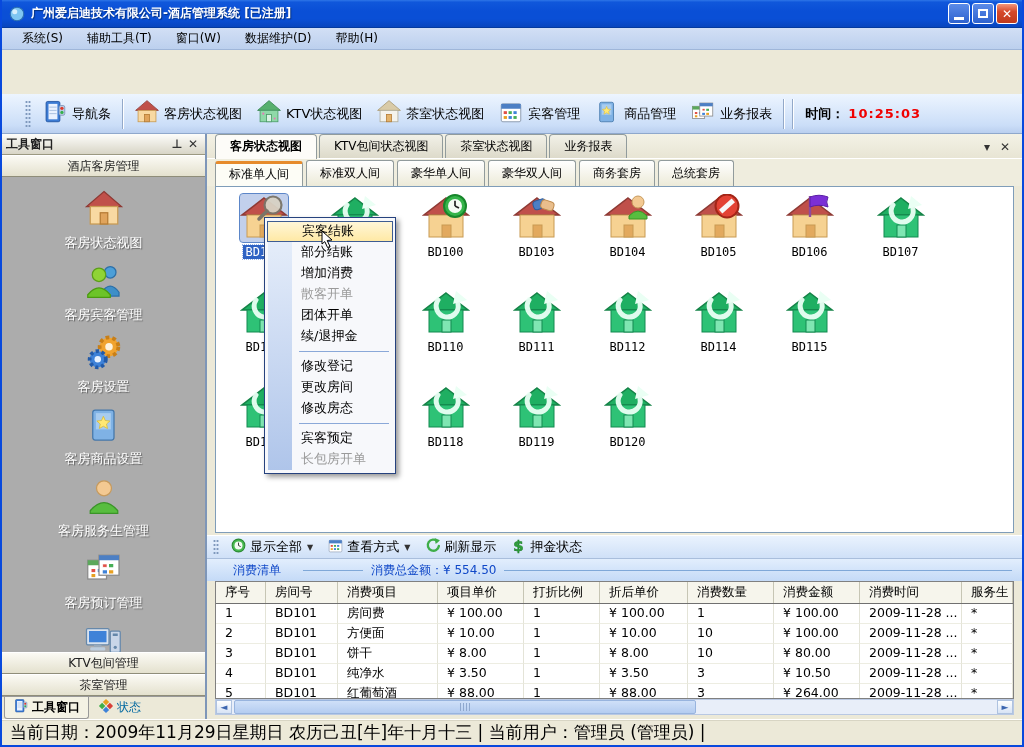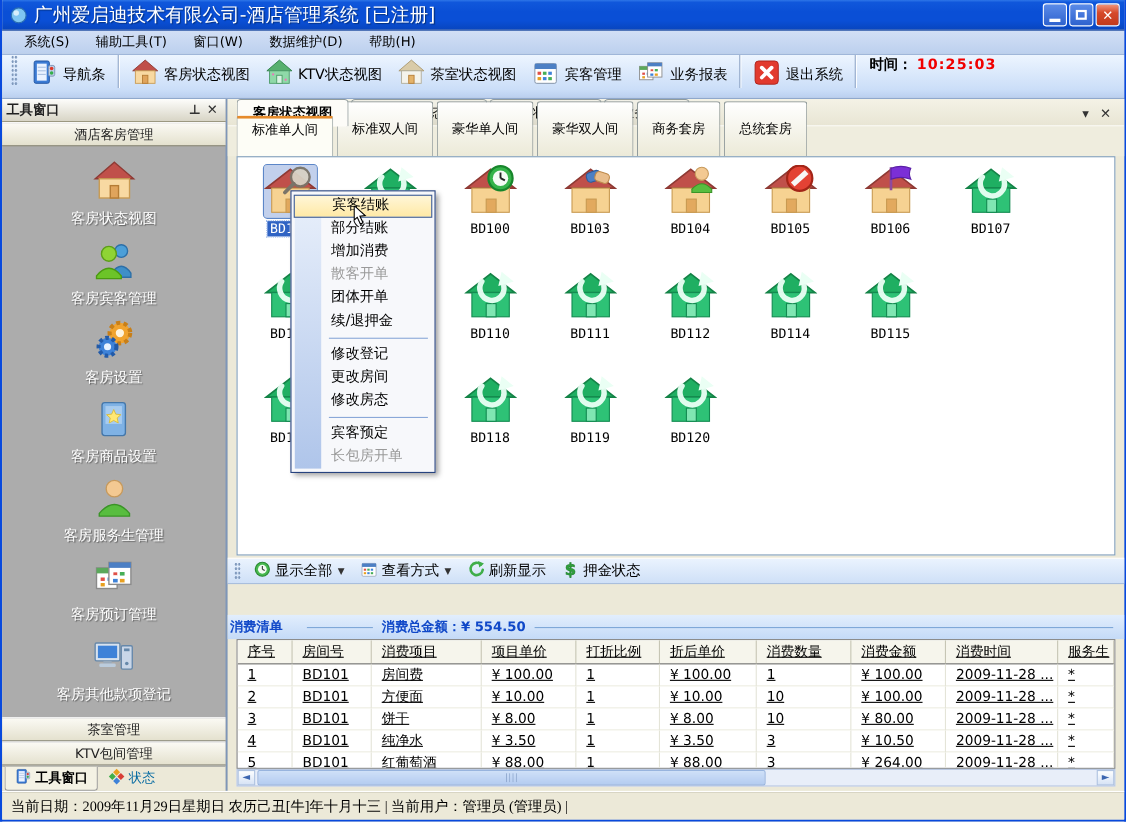--- a/index.html
+++ b/index.html
@@ -5,33 +5,33 @@
   * { margin:0; padding:0; box-sizing:border-box; }
   html,body { width:1024px; height:747px; overflow:hidden; }
   body { font-family:"DejaVu Sans","Liberation Sans",sans-serif; font-size:12px; color:#000; }
   .win { width:1024px; height:747px; border:2px solid #0849DD; border-top:none; display:flex; flex-direction:column; background:#ECE9D8; }
 
   
   .titlebar { height:28px; flex:0 0 28px; display:flex; align-items:center; padding:0 4px;
     background:linear-gradient(to bottom,#2E76E8 0%,#1057DB 8%,#0A4FD6 40%,#0A4FD6 70%,#0845BE 100%);
     border-bottom:1px solid #043A9E; }
   .titlebar .appico { width:18px; height:18px; margin:0 5px 0 2px; }
-  .titlebar .ttl { color:#fff; font-weight:normal; font-size:17px; text-shadow:1px 1px 1px #04307E; flex:1; white-space:nowrap; overflow:hidden; }
+  .titlebar .ttl { color:#fff; font-weight:bold; font-size:12px; text-shadow:1px 1px 1px #04307E; flex:1; white-space:nowrap; overflow:hidden; }
   .winbtn { width:22px; height:21px; margin-left:2px; border:1px solid #fff; border-radius:3px;
     background:linear-gradient(#5B8BE8,#2E62CE); display:flex; align-items:center; justify-content:center; color:#fff; font-weight:bold; font-size:12px; }
   .winbtn.close { background:linear-gradient(#F2967B,#D6492A 40%,#C03A1C); }
   .winbtn .minbar { width:10px; height:3px; background:#fff; margin-top:9px; }
   .winbtn .maxbox { width:10px; height:9px; border:2px solid #fff; }
 
   
   .menubar { height:22px; flex:0 0 22px; background:linear-gradient(#D2DFF5,#BCD0EE); display:flex; padding-left:8px; border-bottom:1px solid #9FB6D9; }
   .menu-item { padding:2px 12px; white-space:nowrap; }
 
   
-  .toolbar { height:40px; flex:0 0 40px; background:linear-gradient(#EDF5FF,#CBDEF8 80%,#BACFEF); display:flex; align-items:flex-start; border-bottom:1px solid #8FA8CC; padding:0 4px; }
+  .toolbar { height:40px; flex:0 0 40px; background:linear-gradient(#EDF5FF,#CBDEF8 80%,#BACFEF); display:flex; align-items:center; border-bottom:1px solid #8FA8CC; padding:0 19px;margin-top:44px; }
   .grip { width:6px; height:28px; margin:0 4px; background-image:radial-gradient(circle,#7E98BC 1px,transparent 1.2px); background-size:3px 4px; }
   .tb-btn { display:flex; align-items:center; gap:4px; padding:3px 7px; white-space:nowrap; font-size:13px; }
   .tb-btn svg { width:26px; height:26px; }
   .tb-sep { width:1px; height:30px; background:#93A9C9; margin:0 4px; box-shadow:1px 0 0 #fff; }
   .tb-time { display:flex; align-items:center; gap:4px; padding:0 8px; font-size:13px; font-weight:bold; }
   .tb-time .val { color:#F00000; font-weight:bold; letter-spacing:1px; }
 
   
   .bodyrow { flex:1; display:flex; min-height:0; }
 
@@ -55,21 +55,21 @@
   .content { flex:1; display:flex; flex-direction:column; min-width:0; background:#ECE9D8; }
 
   
   .doctabs { height:25px; flex:0 0 25px; display:flex; align-items:flex-end; padding:3px 4px 0 8px; background:linear-gradient(#F4F2E6,#E8E5D4); border-bottom:1px solid #fff; }
   .doctab { padding:3px 14px; margin-right:2px; border:1px solid #919B9C; border-bottom:none; border-radius:4px 4px 0 0; background:linear-gradient(#F2F1E8,#DDDACA); white-space:nowrap; }
   .doctab.active { background:#FDFCF8; font-weight:bold; position:relative; top:1px; padding-bottom:4px; }
   .doctab-ctrl { margin-left:auto; display:flex; gap:10px; padding:0 8px 4px 0; color:#333; font-weight:bold; }
 
   
   .subtabs { height:27px; flex:0 0 27px; display:flex; align-items:flex-end; padding:2px 0 0 8px; background:#EFEDDE; }
-  .subtab { padding:16px 13px; margin-right:3px; border:1px solid #919B9C; border-bottom:none; border-radius:3px 3px 0 0; background:linear-gradient(#FFFFFF,#ECEAD8); white-space:nowrap; }
+  .subtab { padding:4px 13px; margin-right:3px; border:1px solid #919B9C; border-bottom:none; border-radius:3px 3px 0 0; background:linear-gradient(#FFFFFF,#ECEAD8); white-space:nowrap; }
   .subtab.active { background:#FDFDF6; border-top:3px solid #E68B2C; padding-top:2px; position:relative; top:1px; }
 
   
   .roompanel { flex:1; margin:0 8px; border:1px solid #7F9DB9; background:#fff; position:relative; overflow:hidden; }
   .room-row { display:flex; padding-left:2px; height:95px; }
   .room-row:first-child { padding-top:7px; height:102px; }
   .room-cell { width:91px; flex:0 0 91px; display:flex; flex-direction:column; align-items:center; }
   .room-ico { width:48px; height:48px; position:relative; border-radius:3px; }
   .room-ico svg { width:48px; height:48px; }
   .room-ico.sel { background:rgba(80,120,200,.35); outline:1px solid #5C86C8; }
@@ -86,43 +86,43 @@
   .ctx-sep::after { content:""; position:absolute; left:32px; right:4px; top:4px; border-top:1px solid #8AA8D8; }
   .cursor { position:absolute; left:56px; top:13px; z-index:30; }
 
   
   .rtoolbar { height:24px; flex:0 0 24px; margin-top:2px; background:linear-gradient(#EAF3FE,#CFE0F7); border-top:1px solid #fff; border-bottom:1px solid #A9BEDC; display:flex; align-items:center; padding:0 2px; }
   .rt-btn { display:flex; align-items:center; gap:3px; padding:1px 7px; white-space:nowrap; font-size:13px; }
   .rt-btn svg { width:17px; height:17px; }
   .rt-btn .dd { font-size:8px; color:#333; margin-left:2px; }
 
   
-  .conshdr { height:22px; flex:0 0 22px; background:linear-gradient(#E2EEFD,#C4DAF7); display:flex; align-items:center; color:#1048C8; font-weight:bold; padding-left:2px;margin-top:28px; }
+  .conshdr { height:22px; flex:0 0 22px; background:linear-gradient(#E2EEFD,#C4DAF7); display:flex; align-items:center; color:#1048C8; font-weight:normal; padding-left:26px; }
   .conshdr .t1 { margin-right:14px; }
   .conshdr .rule { height:1px; background:#7FA8D8; width:60px; margin:0 8px; }
   .conshdr .rule.grow { flex:1; margin-right:10px; }
 
   
-  .tablewrap { flex:0 0 118px; margin:0 8px; border:1px solid #808080; background:#fff; display:flex; flex-direction:column; overflow:hidden;text-decoration:underline; }
+  .tablewrap { flex:0 0 118px; margin:0 8px; border:1px solid #808080; background:#fff; display:flex; flex-direction:column; overflow:hidden; }
   .trow { display:grid; grid-template-columns:50px 72px 100px 86px 76px 88px 86px 86px 102px 1fr; }
   .trow > div { padding:1px 4px 1px 9px; border-right:1px solid #E4E4D8; white-space:nowrap; overflow:hidden; font-size:12.5px; }
   .trow.head { background:#F6F5EC; border-bottom:1px solid #707070; }
   .trow.head > div { border-right:1px solid #C6C5B4; padding-top:2px; padding-bottom:2px; }
   .trow.body > div { border-bottom:1px solid #EDEDE2; }
   .tfill { flex:1; }
 
   
   .hscroll { height:16px; flex:0 0 16px; margin:0 8px 4px 8px; background:#E8EEF9; border:1px solid #B9C8E2; display:flex; align-items:stretch; }
   .hs-btn { width:16px; background:linear-gradient(#FDFEFF,#D7E3F5); border:1px solid #AEC2E0; color:#3C66B0; font-size:9px; display:flex; align-items:center; justify-content:center; }
   .hs-thumb { width:58%; margin-left:2px; background:linear-gradient(#CFE0F8,#B4CCF0); border:1px solid #98B4DE; border-radius:2px; display:flex; align-items:center; justify-content:center; }
   .hs-thumb .gripv { width:10px; height:8px; background-image:linear-gradient(to right,#8FA8CE 1px,transparent 1px); background-size:3px 100%; }
   .hs-track { flex:1; }
 
   
-  .statusbar { height:26px; flex:0 0 26px; background:#ECE9D8; border-top:1px solid #fff; box-shadow:inset 0 1px 0 #D8D5C4; display:flex; align-items:center; padding-left:8px; font-size:13px;font-family:Liberation Serif, serif; }
+  .statusbar { height:26px; flex:0 0 26px; background:#ECE9D8; border-top:1px solid #fff; box-shadow:inset 0 1px 0 #D8D5C4; display:flex; align-items:center; padding-left:8px; font-size:17px; }
 </style>
 </head>
 <body>
 
 <div class="win">
 
   <div class="titlebar">
     <svg class="appico" viewBox="0 0 32 32">
         <circle cx="16" cy="16" r="12" fill="#7EC6F2" stroke="#2B6FB2" stroke-width="2"></circle>
         <circle cx="12" cy="12" r="4.5" fill="#D6EEFC"></circle>
@@ -192,45 +192,46 @@
             <rect x="4" y="6" width="24" height="22" rx="2" fill="#fff" stroke="#7A8AA0"></rect>
             <rect x="4" y="6" width="24" height="6" fill="#4C7FC4"></rect>
             <rect x="7" y="15" width="4" height="3.5" fill="#E05048"></rect>
             <rect x="13" y="15" width="4" height="3.5" fill="#46AE56"></rect>
             <rect x="19" y="15" width="4" height="3.5" fill="#3E82D8"></rect>
             <rect x="7" y="21" width="4" height="3.5" fill="#E8A020"></rect>
             <rect x="13" y="21" width="4" height="3.5" fill="#3E82D8"></rect>
             <rect x="19" y="21" width="4" height="3.5" fill="#46AE56"></rect>
           </svg></span>
         <span>宾客管理</span>
+      </div>
+      <div class="tb-btn">
+        <span><svg viewBox="0 0 32 32">
+            <rect x="7" y="4" width="17" height="24" rx="2" fill="#7FB2E5" stroke="#4477AA"></rect>
+            <rect x="9.5" y="6.5" width="12" height="13" fill="#A8CCEF"></rect>
+            <polygon points="15.5,9 17,12.4 20.7,12.8 18,15.2 18.8,18.8 15.5,17 12.2,18.8 13,15.2 10.3,12.8 14,12.4" fill="#FFE873" stroke="#D8B830" stroke-width=".6"></polygon>
+          </svg></span>
+        <span>商品管理</span>
       </div>
       <div class="tb-btn">
         <span><svg viewBox="0 0 32 32">
             <rect x="3" y="9" width="15" height="15" fill="#fff" stroke="#8A8A8A"></rect>
             <rect x="3" y="9" width="15" height="4" fill="#5BA85B"></rect>
             <rect x="6" y="16" width="3" height="2.5" fill="#E05048"></rect>
             <rect x="11" y="16" width="3" height="2.5" fill="#3E82D8"></rect>
             <rect x="6" y="20" width="3" height="2.5" fill="#E8A020"></rect>
             <rect x="12" y="5" width="16" height="16" fill="#fff" stroke="#8A8A8A"></rect>
             <rect x="12" y="5" width="16" height="4" fill="#4C7FC4"></rect>
             <rect x="15" y="12" width="3.4" height="2.6" fill="#E05048" stroke="#fff" stroke-width=".5"></rect>
             <rect x="20" y="12" width="3.4" height="2.6" fill="#46AE56"></rect>
             <rect x="15" y="17" width="3.4" height="2.6" fill="#3E82D8"></rect>
             <rect x="20" y="17" width="3.4" height="2.6" fill="#E8A020"></rect>
           </svg></span>
         <span>业务报表</span>
       </div>
       <div class="tb-sep"></div>
-      <div class="tb-btn">
-        <span><svg viewBox="0 0 32 32">
-            <rect x="3" y="3" width="26" height="26" rx="4" fill="#E23A2E" stroke="#A8221A"></rect>
-            <path d="M10.5 10.5 L21.5 21.5 M21.5 10.5 L10.5 21.5" stroke="#fff" stroke-width="4.2" stroke-linecap="round"></path>
-          </svg></span>
-        <span>退出系统</span>
-      </div>
       <div class="tb-sep"></div>
       <div class="tb-time">
         <span>时间：</span>
         <span class="val">10:25:03</span>
       </div>
     </div>
 
   <div class="bodyrow">
     <div class="sidebar">
       <div class="sb-caption">
@@ -304,22 +305,22 @@
                 <rect x="8" y="19" width="6" height="2" fill="#9AB"></rect>
                 <rect x="5" y="21" width="12" height="2.5" rx="1" fill="#BCD"></rect>
                 <rect x="21" y="8" width="8" height="17" rx="1" fill="#C9D6E8" stroke="#68A"></rect>
                 <rect x="23" y="10" width="4" height="2" fill="#68A"></rect>
                 <circle cx="25" cy="21" r="1.3" fill="#68A"></circle>
               </svg></span>
             <span class="lbl">客房其他款项登记</span>
           </div>
         </div>
       <div id="sbgroups">
+          <div class="sb-group">KTV包间管理</div>
           <div class="sb-group">茶室管理</div>
-          <div class="sb-group">KTV包间管理</div>
         </div>
       <div class="sb-tabs" id="sbtabs">
           <div class="sb-tab active">
             <span><svg viewBox="0 0 32 32">
                 <rect x="5" y="3" width="17" height="25" rx="2" fill="#3B7BD4" stroke="#1C4F9C"></rect>
                 <rect x="8" y="6" width="11" height="19" fill="#EAF2FF"></rect>
                 <line x1="9" y1="10" x2="18" y2="10" stroke="#9CB6DA"></line>
                 <line x1="9" y1="14" x2="18" y2="14" stroke="#9CB6DA"></line>
                 <line x1="9" y1="18" x2="18" y2="18" stroke="#9CB6DA"></line>
                 <rect x="21" y="8" width="7" height="12" rx="2" fill="#BCCDE6" stroke="#7D93B5"></rect>

